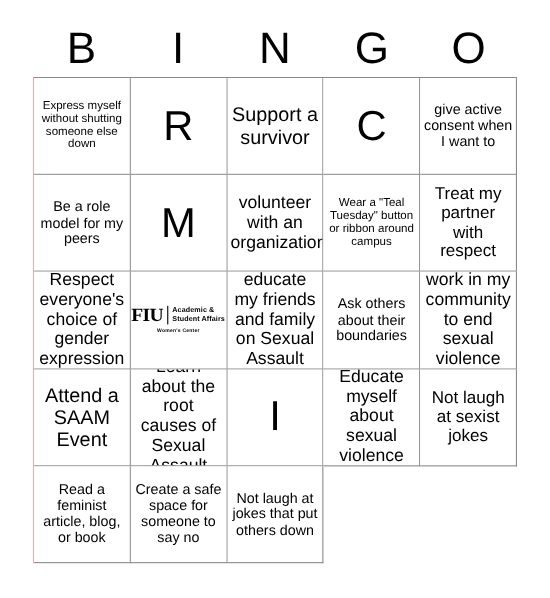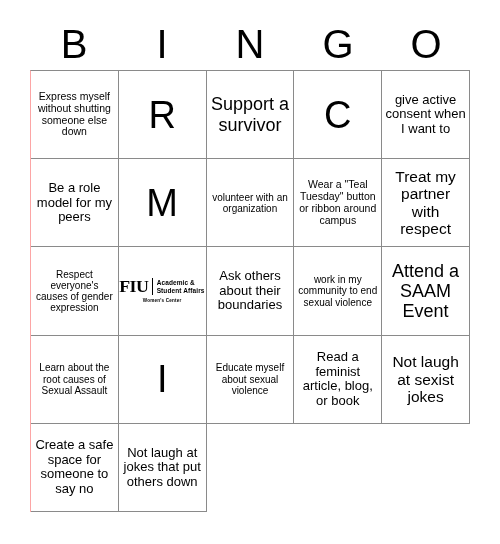--- a/index.html
+++ b/index.html
@@ -63,21 +63,21 @@
     overflow: hidden;
     background: #ffffff;
   }
   .cell .txt {
     display: block;
     width: 100%;
     line-height: 1.12;
   }
   
   .sz-xs .txt { font-size: 10.5px; }
-  .sz-s  .txt { font-size: 10px; }
+  .sz-s  .txt { font-size: 16px; }
   .sz-m  .txt { font-size: 13px; }
   .sz-l  .txt { font-size: 15.5px; }
   .sz-xl .txt { font-size: 18px; }
   .sz-free .txt {
     font-size: 38px;
     line-height: 1;
     font-weight: 400;
   }
   
   .logo-cell {
@@ -166,57 +166,60 @@
       <div class="cell sz-s">
         <span class="txt">volunteer with an organization</span>
       </div>
       <div class="cell sz-xs">
         <span class="txt">Wear a "Teal Tuesday" button or ribbon around campus</span>
       </div>
       <div class="cell sz-l">
         <span class="txt">Treat my partner with respect</span>
       </div>
       <div class="cell sz-s">
-        <span class="txt">Respect everyone's causes of gender expression</span>
+        <span class="txt">Respect everyone's choice of gender expression</span>
       </div>
       <div class="cell sz-m logo-cell">
         <div class="fiu-logo">
           <div class="fiu-main">
             <span class="fiu-mark">FIU</span>
             <span class="fiu-divider"></span>
             <span class="fiu-dept"><span>Academic &amp;</span><br><span>Student Affairs</span></span>
           </div>
           <div class="fiu-sub">Women's Center</div>
         </div>
       </div>
+      <div class="cell sz-s">
+        <span class="txt">educate my friends and family on Sexual Assault</span>
+      </div>
       <div class="cell sz-m">
         <span class="txt">Ask others about their boundaries</span>
       </div>
       <div class="cell sz-s">
         <span class="txt">work in my community to end sexual violence</span>
       </div>
       <div class="cell sz-xl">
         <span class="txt">Attend a SAAM Event</span>
       </div>
       <div class="cell sz-s">
         <span class="txt">Learn about the root causes of Sexual Assault</span>
       </div>
       <div class="cell sz-free">
         <span class="txt">I</span>
       </div>
       <div class="cell sz-s">
         <span class="txt">Educate myself about sexual violence</span>
       </div>
-      <div class="cell sz-m">
-        <span class="txt">Read a feminist article, blog, or book</span>
-      </div>
       <div class="cell sz-l">
         <span class="txt">Not laugh at sexist jokes</span>
       </div>
       <div class="cell sz-m">
+        <span class="txt">Read a feminist article, blog, or book</span>
+      </div>
+      <div class="cell sz-m">
         <span class="txt">Create a safe space for someone to say no</span>
       </div>
       <div class="cell sz-m">
         <span class="txt">Not laugh at jokes that put others down</span>
       </div>
     </div>
 
 </div>
 
 </body></html>

